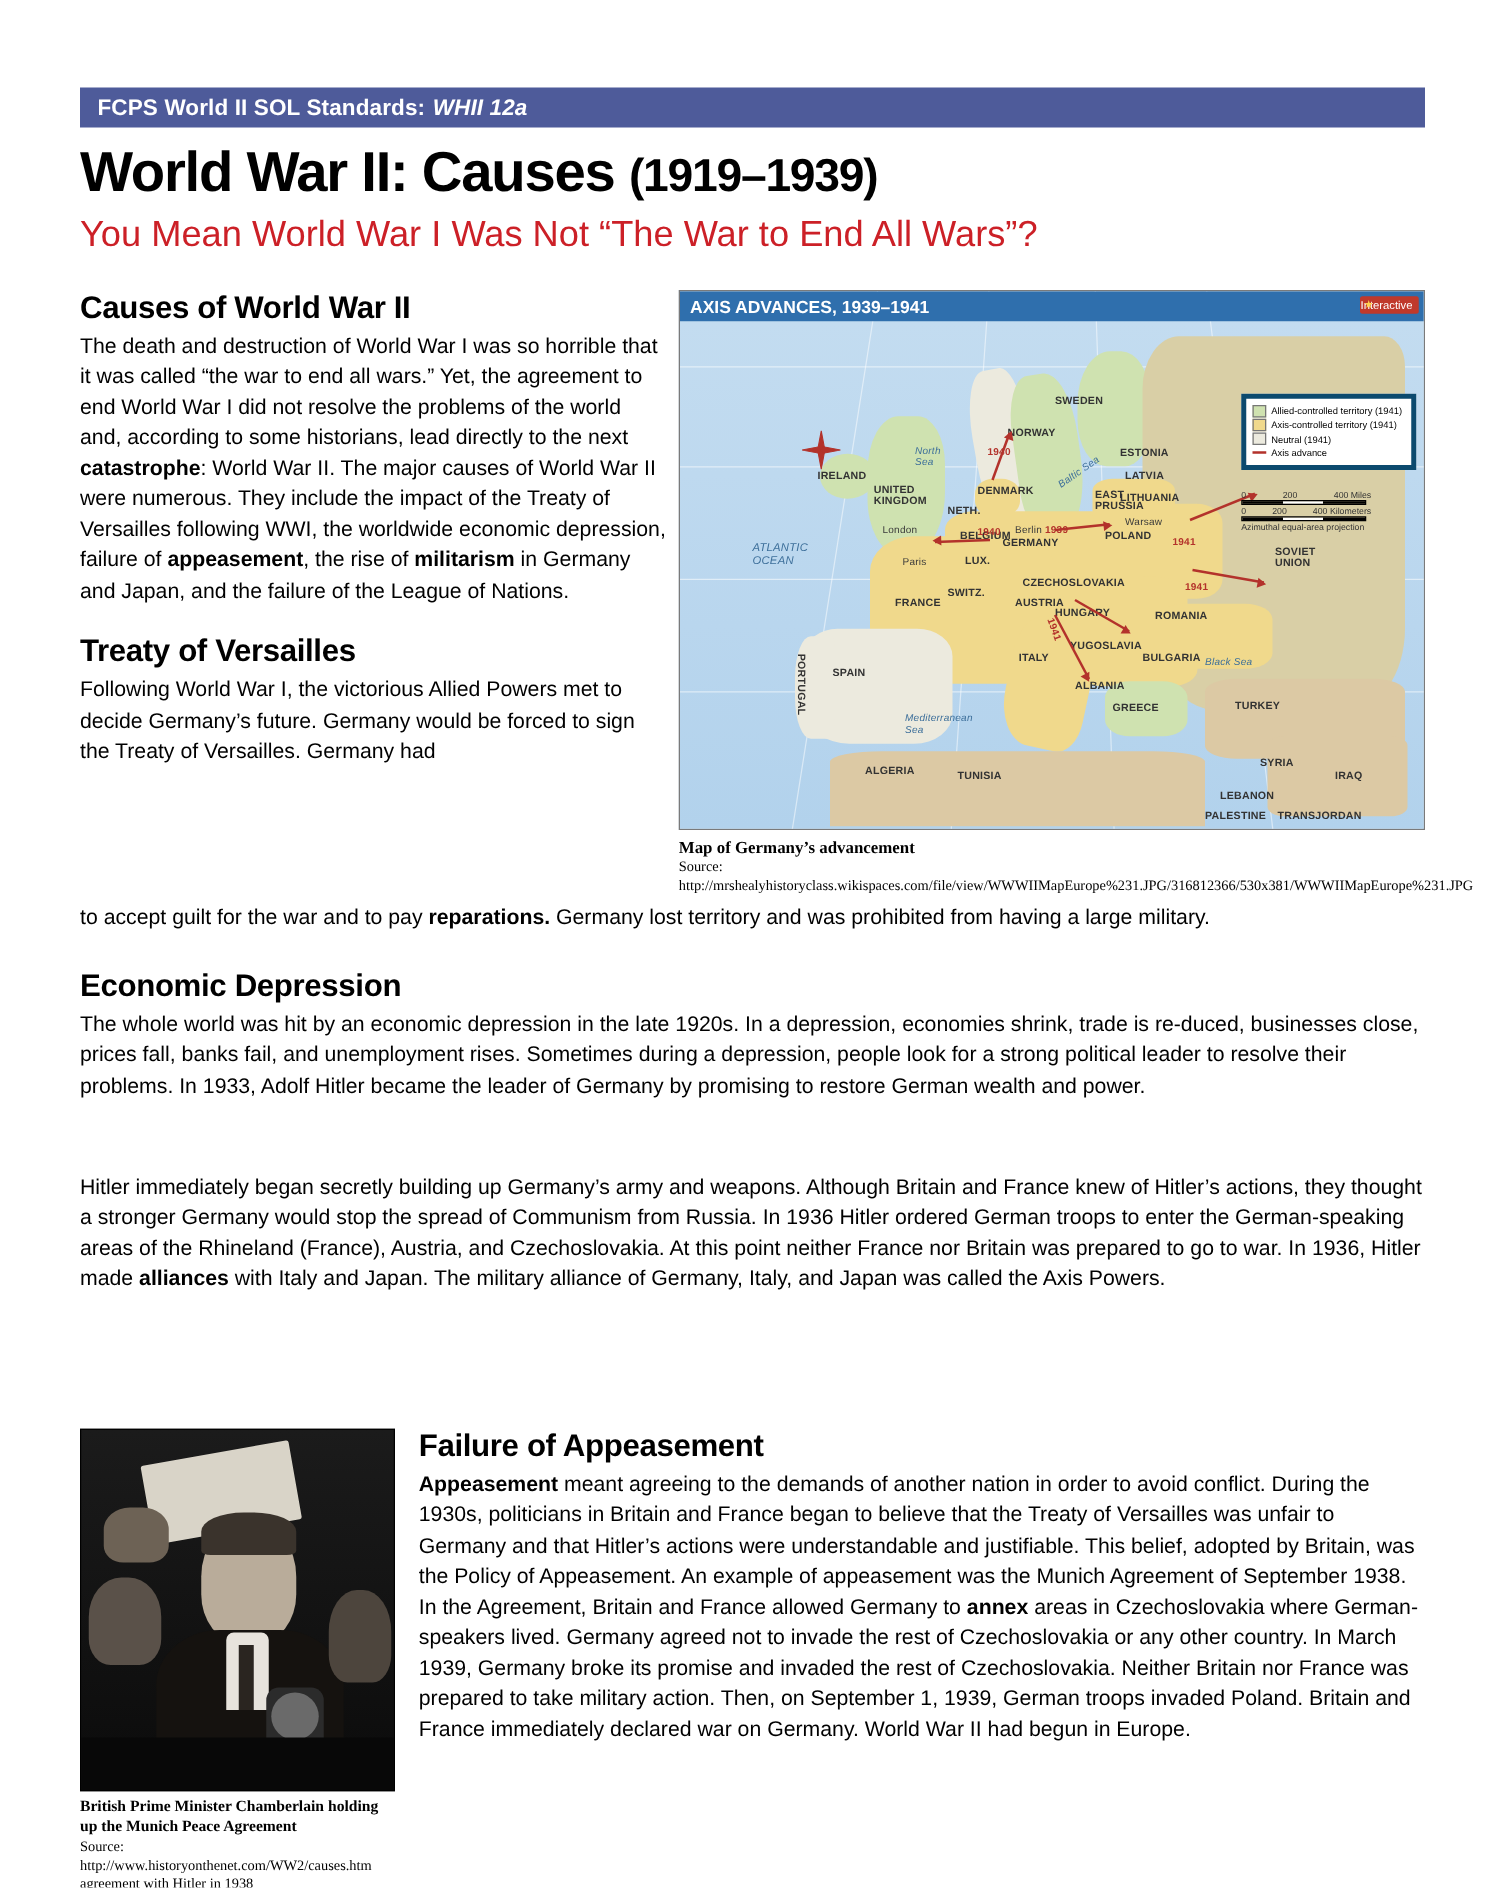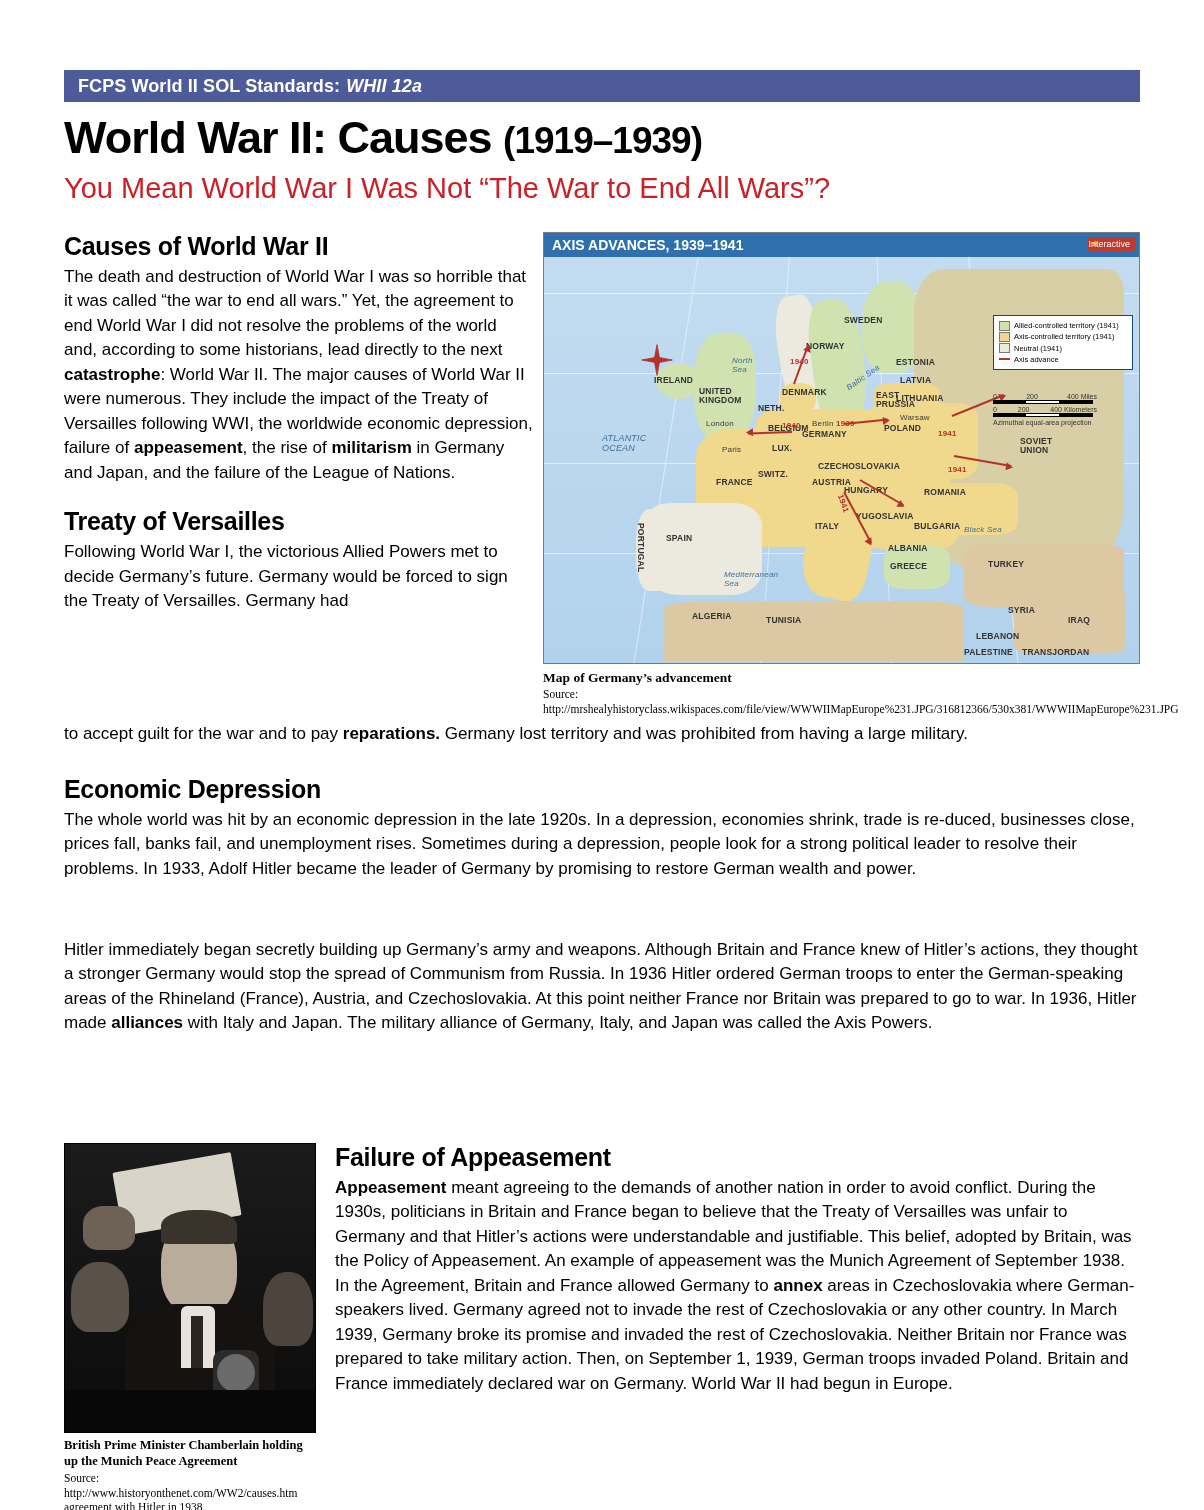--- a/index.html
+++ b/index.html
@@ -171,21 +171,21 @@
   }
   .mlabel.country { font-size: 8.5px; font-weight: bold; color: #333; }
   .mlabel.sea-name { font-style: italic; color: #3d6f9a; }
   .mlabel.year { color: #b3322b; font-size: 8px; font-weight: bold; }
   .legend {
     position: absolute;
     right: 6px;
     top: 82px;
     width: 140px;
     background: #ffffff;
-    border: 1px solid #0c4a6e;
+    border: 4px solid #0c4a6e;
     font-size: 7.5px;
     padding: 4px 5px;
     box-sizing: border-box;
     line-height: 1.5;
     z-index: 5;
   }
   .legend .row { display: flex; align-items: center; }
   .legend .sw {
     width: 9px; height: 8px;
     border: 1px solid #777;
@@ -388,21 +388,21 @@
       <div class="mlabel country" style="left:228px; top:210px;">LUX.</div>
       <div class="mlabel country" style="left:214px; top:236px;">SWITZ.</div>
       <div class="mlabel country" style="left:274px; top:228px;">CZECHOSLOVAKIA</div>
       <div class="mlabel country" style="left:268px; top:244px;">AUSTRIA</div>
       <div class="mlabel country" style="left:300px; top:252px;">HUNGARY</div>
       <div class="mlabel country" style="left:380px; top:254px;">ROMANIA</div>
       <div class="mlabel country" style="left:172px; top:244px;">FRANCE</div>
       <div class="mlabel country" style="left:312px; top:278px;text-align:center;">YUGOSLAVIA</div>
       <div class="mlabel country" style="left:370px; top:288px;">BULGARIA</div>
       <div class="mlabel country" style="left:271px; top:288px;">ITALY</div>
-      <div class="mlabel country" style="left:344px; top:310px;">ALBANIA</div>
+      <div class="mlabel country" style="left:316px; top:310px;">ALBANIA</div>
       <div class="mlabel country" style="left:346px; top:328px;">GREECE</div>
       <div class="mlabel country" style="left:444px; top:326px;">TURKEY</div>
       <div class="mlabel country" style="left:122px; top:300px;">SPAIN</div>
       <div class="mlabel country" style="left:92px; top:290px; writing-mode:vertical-rl;">PORTUGAL</div>
       <div class="mlabel country" style="left:148px; top:378px;">ALGERIA</div>
       <div class="mlabel country" style="left:222px; top:382px;">TUNISIA</div>
       <div class="mlabel country" style="left:476px; top:204px; width:46px; white-space:normal; line-height:1.1;">SOVIET UNION</div>
       <div class="mlabel country" style="left:464px; top:372px;">SYRIA</div>
       <div class="mlabel country" style="left:524px; top:382px;">IRAQ</div>
       <div class="mlabel country" style="left:432px; top:398px;">LEBANON</div>

